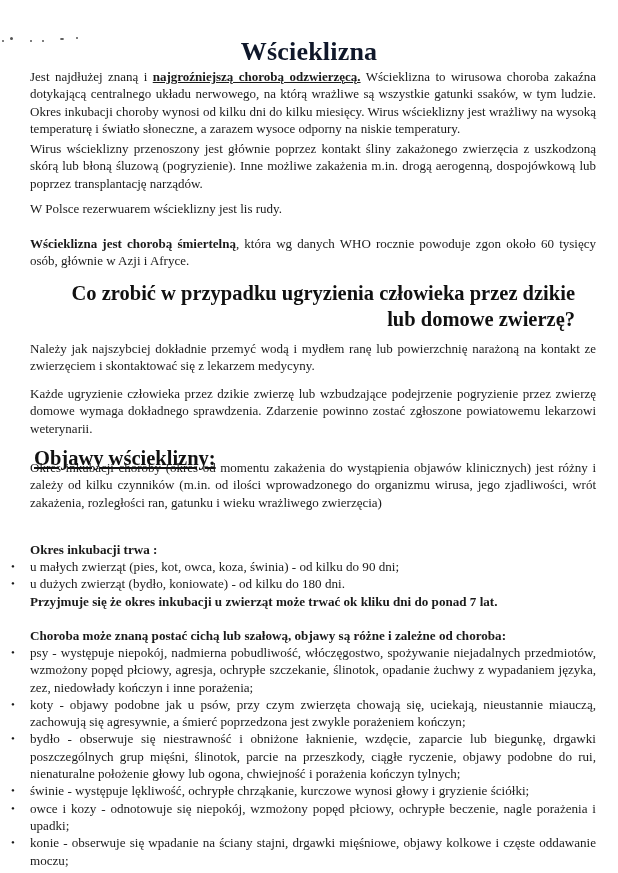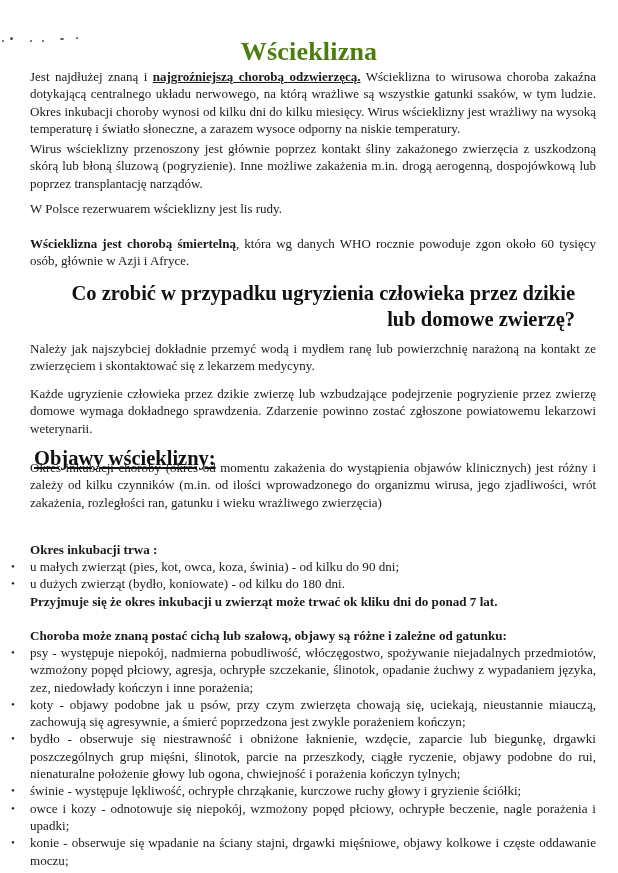--- a/index.html
+++ b/index.html
@@ -5,21 +5,21 @@
   html, body { margin: 0; padding: 0; background: #ffffff; }
   body {
     width: 618px; height: 873px; overflow: hidden; position: relative;
     font-family: "Liberation Serif", "DejaVu Serif", serif;
     color: #1a1a1a;
   }
   .scan-marks { position: absolute; left: 2px; top: 34px; width: 90px; height: 12px; }
   .scan-marks span { position: absolute; background: #555; border-radius: 50%; }
   .title {
     position: absolute; top: 20px; left: 0; width: 618px; text-align: center;
-    font-weight: bold; font-size: 26px; letter-spacing: 0.2px; color: #4d7c0f;
+    font-weight: bold; font-size: 26px; letter-spacing: 0.2px; color: #0f172a;
   }
   .p {
     position: absolute; left: 30px; width: 566px;
     font-size: 13px; line-height: 17.3px; text-align: justify; margin: 0;
   }
   .p .b { font-weight: bold; }
   .p .bu { font-weight: bold; text-decoration: underline; }
   .h2 {
     position: absolute; left: 30px; width: 566px; text-align: right;
     font-weight: bold; font-size: 20.5px; line-height: 26px; color: #111; margin: 0;
@@ -70,23 +70,23 @@
 
 <p class="indent" style="top:541px">Okres inkubacji trwa :</p>
 
 <ul class="bl" style="top:558px">
   <li><span class="dot">•</span><span>u małych zwierząt (pies, kot, owca, koza, świnia) - od kilku do 90 dni;</span></li>
   <li><span class="dot">•</span><span>u dużych zwierząt (bydło, koniowate) - od kilku do 180 dni.</span></li>
 </ul>
 
 <p class="indent" style="top:593px">Przyjmuje się że okres inkubacji u zwierząt może trwać ok kliku dni do ponad 7 lat.</p>
 
-<p class="indent" style="top:627px"><span>Choroba może znaną postać </span><b>cichą</b><span> lub </span><b>szałową,</b><span> objawy są różne i zależne od gatunku:</span></p>
+<p class="indent" style="top:627px"><span>Choroba może znaną postać </span><b>cichą</b><span> lub </span><b>szałową,</b><span> objawy są różne i zależne od choroba:</span></p>
 
 <ul class="bl" style="top:644px">
   <li><span class="dot">•</span><span>psy - występuje niepokój, nadmierna pobudliwość, włóczęgostwo, spożywanie niejadalnych przedmiotów, wzmożony popęd płciowy, agresja, ochrypłe szczekanie, ślinotok, opadanie żuchwy z wypadaniem języka, zez, niedowłady kończyn i inne porażenia;</span></li>
   <li><span class="dot">•</span><span>koty - objawy podobne jak u psów, przy czym zwierzęta chowają się, uciekają, nieustannie miauczą, zachowują się agresywnie, a śmierć poprzedzona jest zwykle porażeniem kończyn;</span></li>
   <li><span class="dot">•</span><span>bydło - obserwuje się niestrawność i obniżone łaknienie, wzdęcie, zaparcie lub biegunkę, drgawki poszczególnych grup mięśni, ślinotok, parcie na przeszkody, ciągłe ryczenie, objawy podobne do rui, nienaturalne położenie głowy lub ogona, chwiejność i porażenia kończyn tylnych;</span></li>
-  <li><span class="dot">•</span><span>świnie - występuje lękliwość, ochrypłe chrząkanie, kurczowe ruchy głowy i gryzienie ściółki;</span></li>
+  <li><span class="dot">•</span><span>świnie - występuje lękliwość, ochrypłe chrząkanie, kurczowe wynosi głowy i gryzienie ściółki;</span></li>
   <li><span class="dot">•</span><span>owce i kozy - odnotowuje się niepokój, wzmożony popęd płciowy, ochrypłe beczenie, nagle porażenia i upadki;</span></li>
   <li><span class="dot">•</span><span>konie -  obserwuje się wpadanie na ściany stajni, drgawki mięśniowe, objawy kolkowe i częste oddawanie moczu;</span></li>
   <li><span class="dot">•</span><span>zwierzęta dzikie - głównym objaw to utrata wrodzonego lęku. Występuje też agresja przejawiająca się atakami na zwierzęta domowe, gospodarskie i ludzi. Dodatkowo, u nietoperzy występuje utratę zdolności lotu,</span></li>
 </ul>
 
 </body></html>

